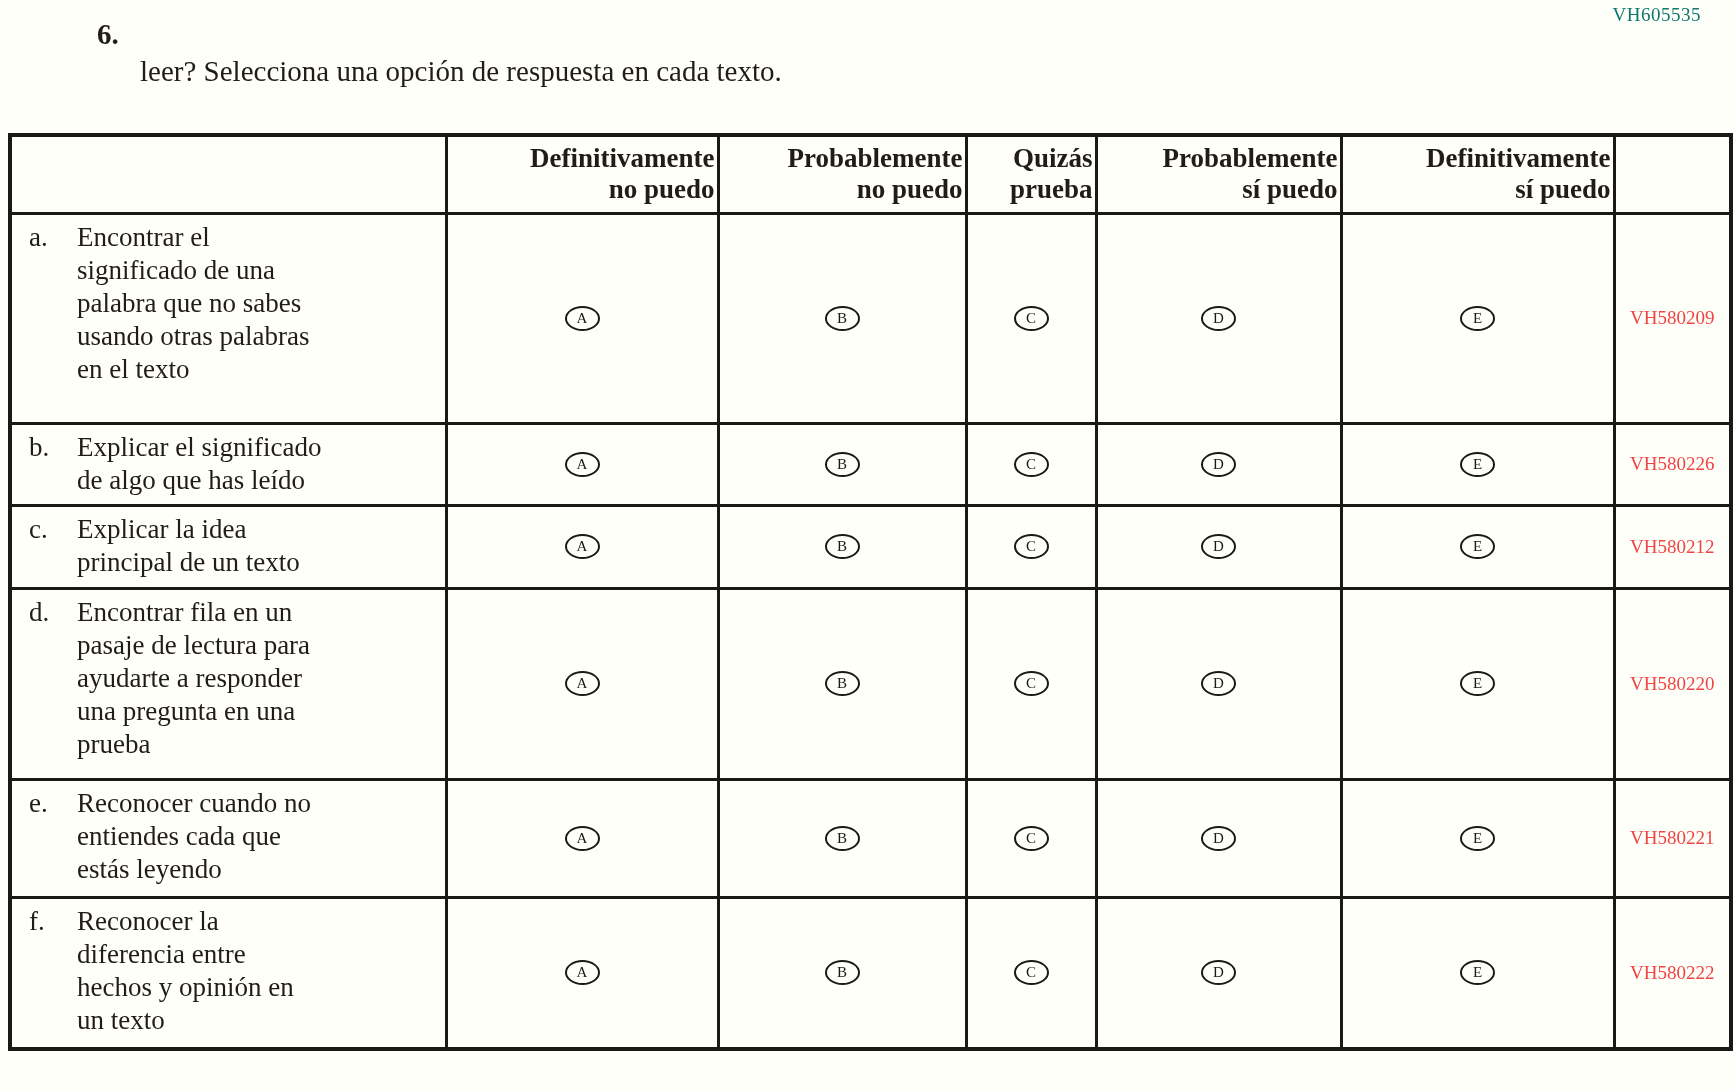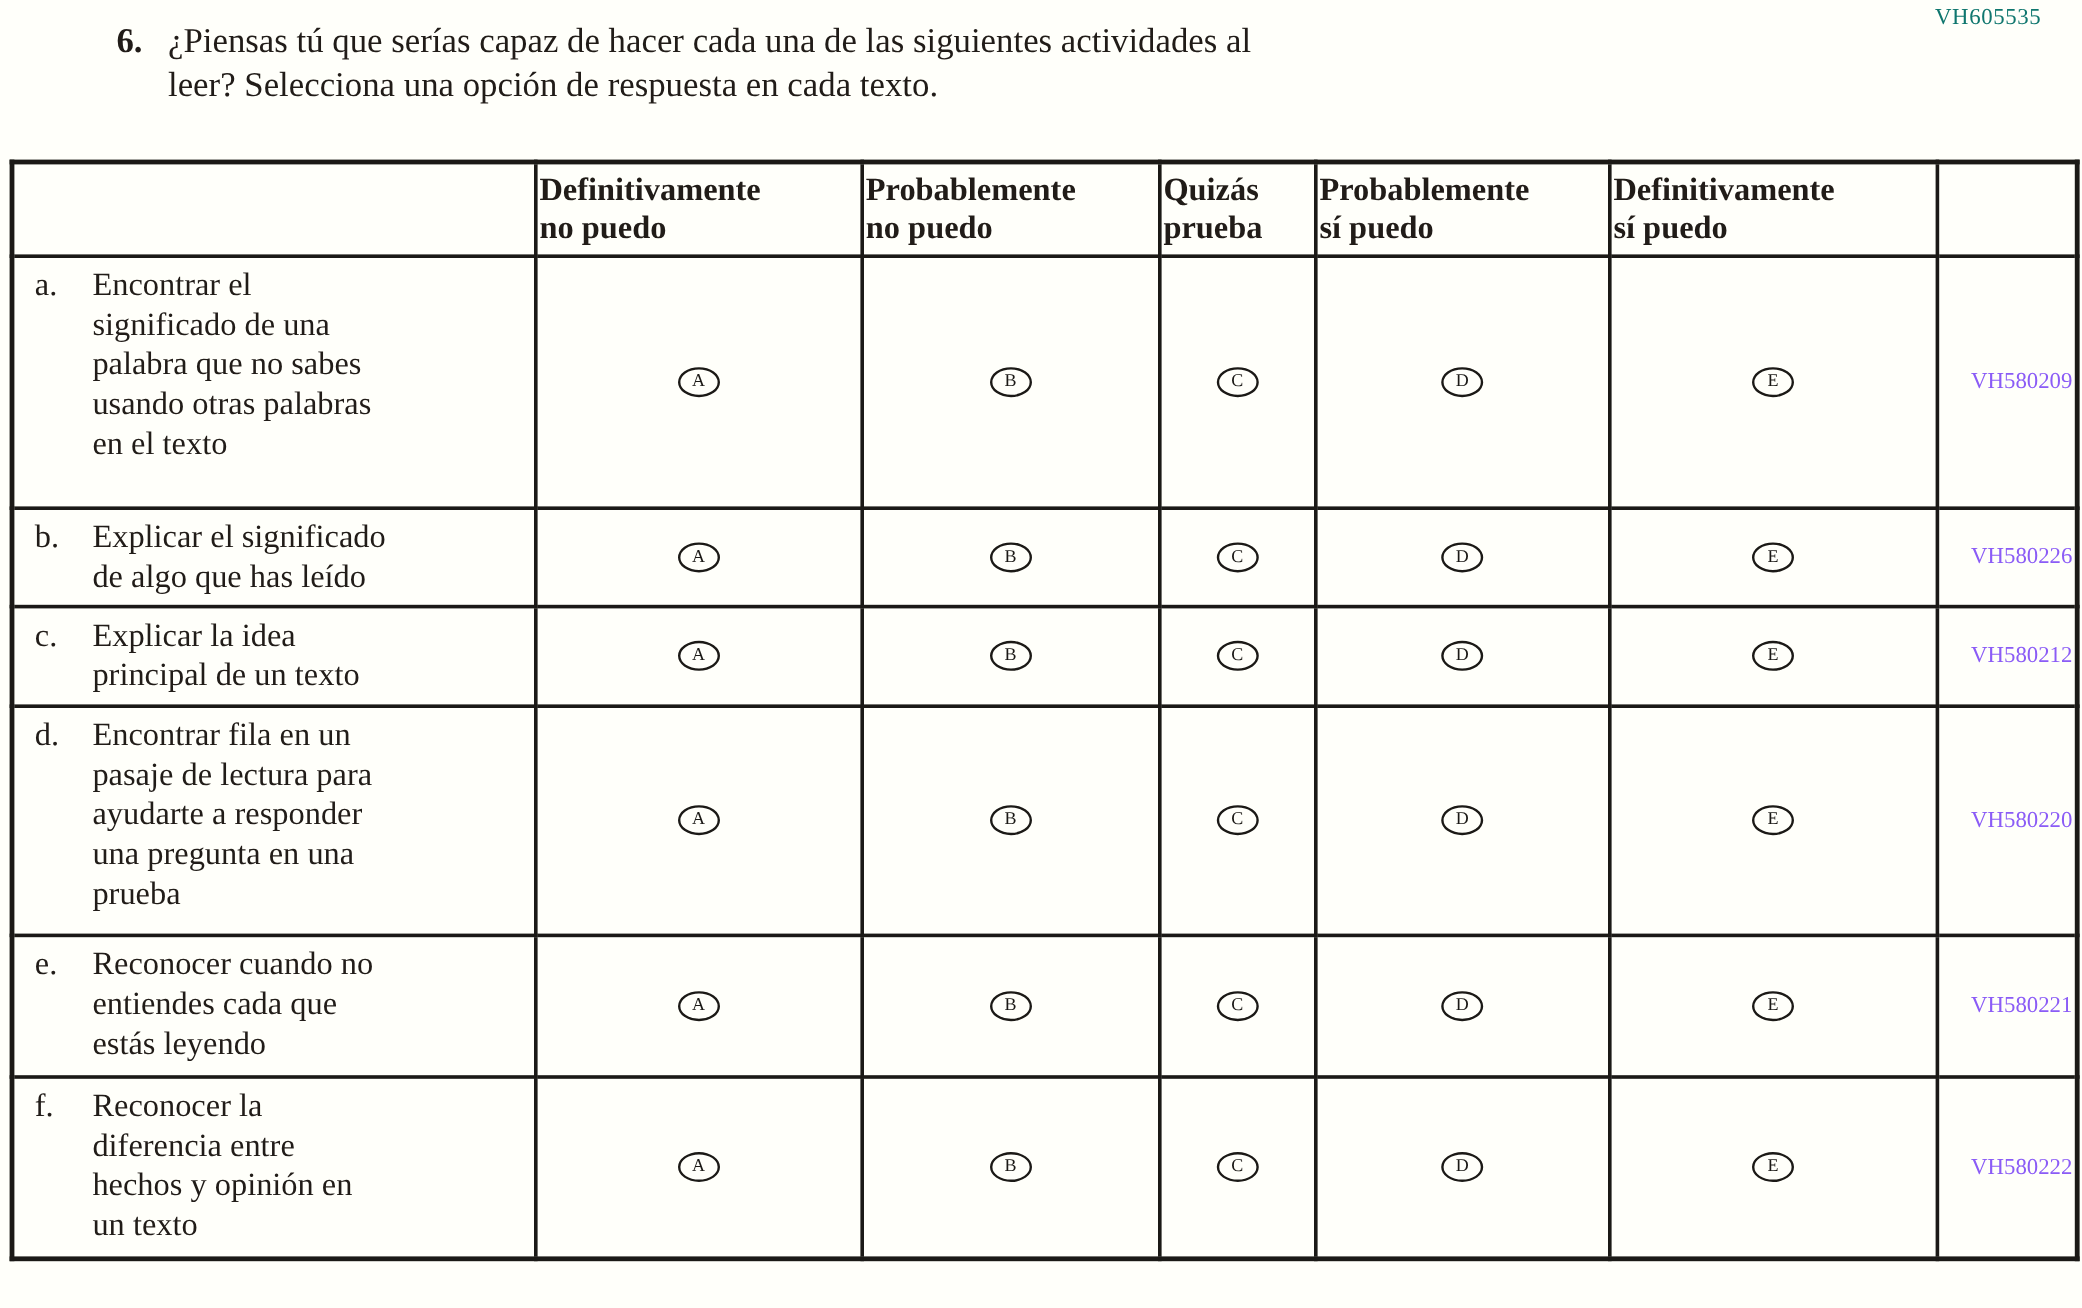--- a/index.html
+++ b/index.html
@@ -48,21 +48,21 @@
   }
   table.grid, table.grid th, table.grid td {
     border: 3.5px solid #1b1916;
   }
   table.grid { border-width: 4px; }
   thead th {
     border-bottom: 10px double #1b1916;
     font-size: 27px;
     line-height: 31px;
     font-weight: bold;
-    text-align: left;
+    text-align: right;
     vertical-align: middle;
     padding: 4px 2px;
     white-space: pre-line;
   }
   thead tr { height: 78px; }
   tbody tr:nth-child(1) { height: 210px; }
   tbody tr:nth-child(2) { height: 82px; }
   tbody tr:nth-child(3) { height: 83px; }
   tbody tr:nth-child(4) { height: 191px; }
   tbody tr:nth-child(5) { height: 118px; }
@@ -99,36 +99,36 @@
     height: 21px;
     border: 2.5px solid #1b1916;
     border-radius: 50%;
     font-size: 15px;
     line-height: 15px;
     color: #1b1916;
     cursor: pointer;
     background: transparent;
   }
   td.code-cell {
-    text-align: right;
+    text-align: center;
     vertical-align: middle;
     font-size: 19px;
-    color: #8b5cf6;
+    color: #ef4444;
     padding: 0 2px;
   }
 </style>
 </head>
 <body>
 
 <div class="accession-top">VH605535</div>
 
 <div class="question">
   <span class="qnum">6.</span>
   <span class="qtext">
-    <span>¿Piensas tú que serías capaz de hacer cada una de las siguientes actividades al</span><br>
+    <br>
     <span>leer? Selecciona </span><b>una</b><span> opción de respuesta en cada texto.</span>
   </span>
 </div>
 
 <table class="grid">
   <colgroup>
     <col style="width:436px">
     <col style="width:272px">
     <col style="width:248px">
     <col style="width:130px">

